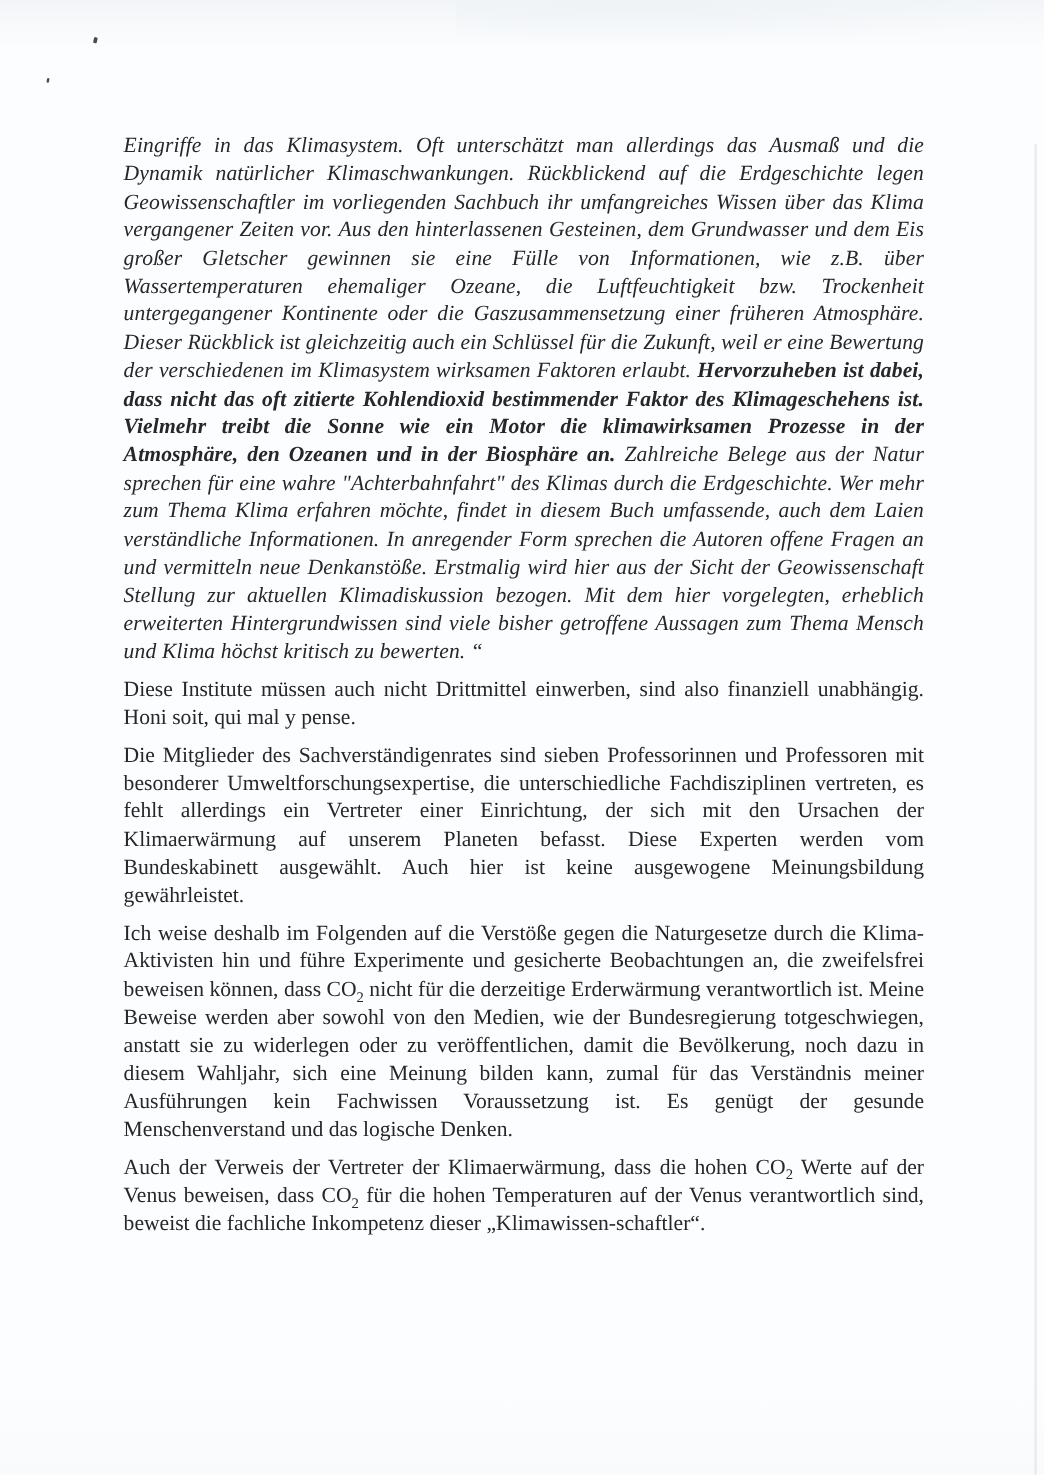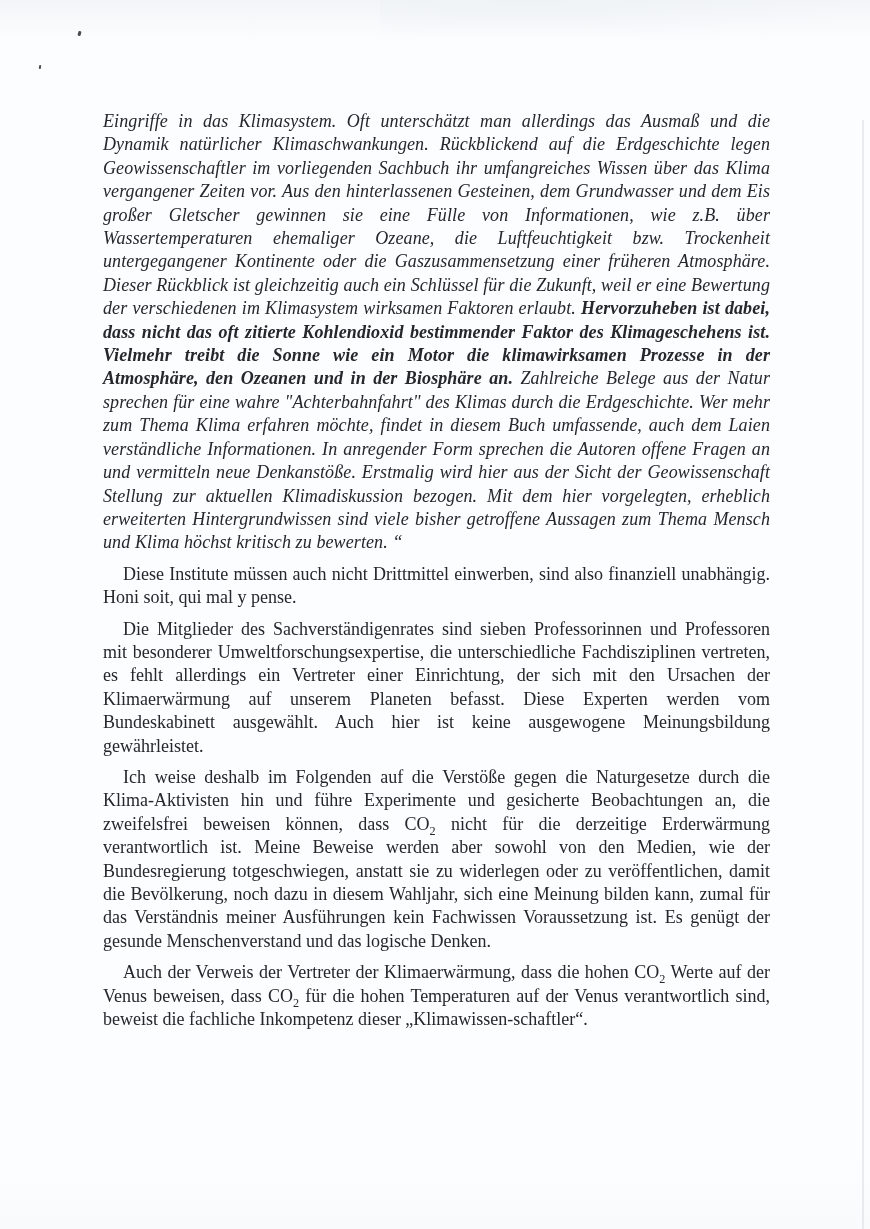--- a/index.html
+++ b/index.html
@@ -43,21 +43,21 @@
     position:absolute;
     left:103px;top:110px;width:667px;
     font-size:18px;line-height:23.4px;
     text-align:justify;
     hyphens:none;
   }
   .text-block p{margin:0 0 8px 0;}
   .quote{letter-spacing:.1px;}
   .seg-italic{font-style:italic;}
   .seg-bold-italic{font-style:italic;font-weight:bold;}
-  .seg-regular{font-style:normal;margin-left:20px;}
+  .seg-regular{font-style:normal;}
   sub{font-size:68%;line-height:0;}
 </style>
 </head>
 <body>
 
 <div class="page">
   <div class="scan-tint-top"></div>
   <div class="scan-tint-top-right"></div>
   <div class="scan-tint-bottom"></div>
   <div class="scan-edge-line"></div>

